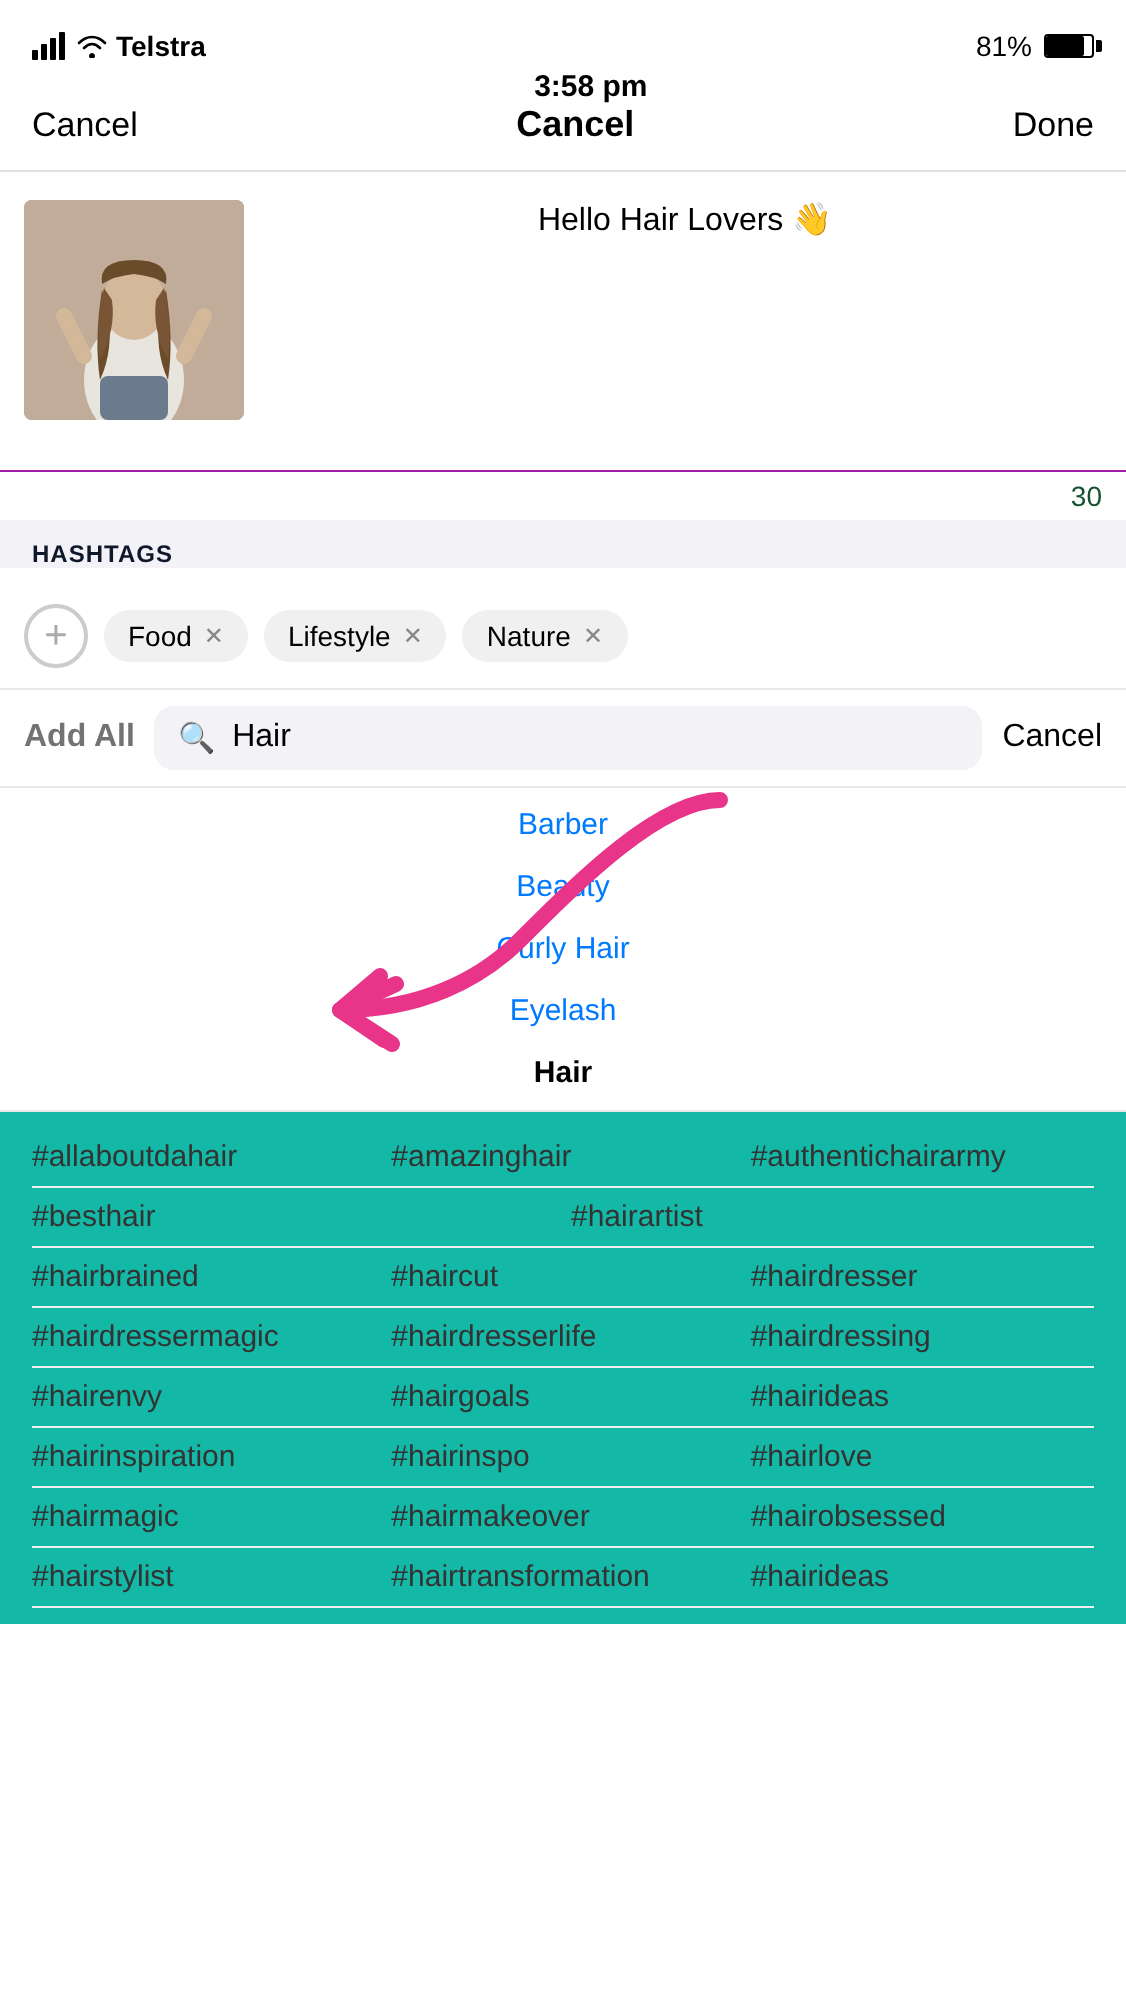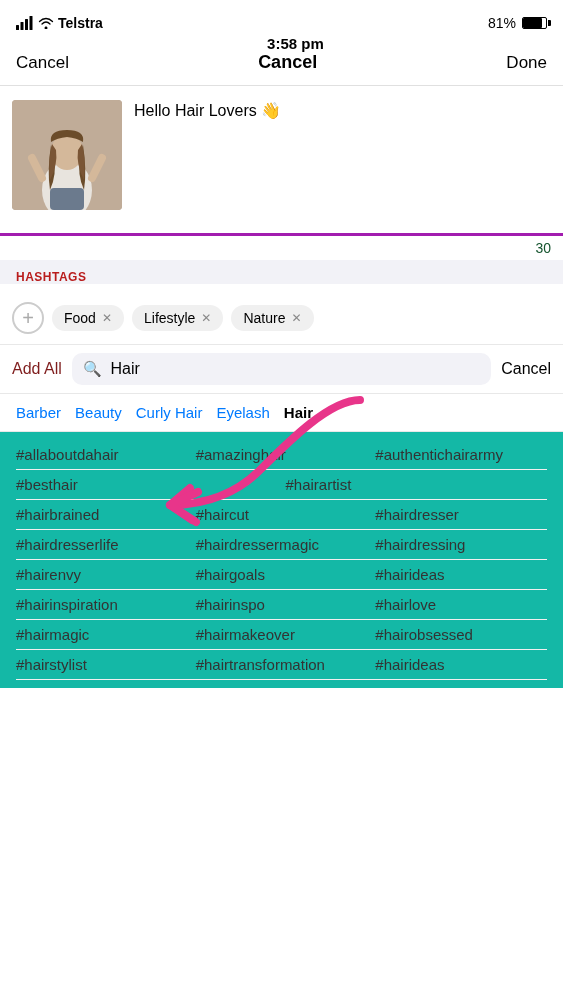--- a/index.html
+++ b/index.html
@@ -92,21 +92,22 @@
       font-weight: 400;
       cursor: pointer;
     }
 
     
     .caption-area {
       display: flex;
       padding: 14px 12px;
       background: #fff;
       min-height: 150px;
-      border-bottom: 3px solid #a21caf;
+      border-bottom: 1px solid #a21caf;
+      text-align: center;
     }
     .caption-image {
       width: 110px;
       height: 110px;
       border-radius: 4px;
       background: #c8b8a2;
       flex-shrink: 0;
       overflow: hidden;
       position: relative;
     }
@@ -134,21 +135,21 @@
     }
 
     
     .hashtags-section {
       background: #f2f2f7;
       padding: 10px 16px 0;
     }
     .hashtags-label {
       font-size: 12px;
       font-weight: 600;
-      color: #b91c1c;
+      color: #0f172a;
       letter-spacing: 0.5px;
       margin-bottom: 8px;
     }
 
     
     .tabs-row {
       display: flex;
       background: #f2f2f7;
       border-bottom: 1px solid #ddd;
     }
@@ -211,22 +212,22 @@
     .search-row {
       display: flex;
       align-items: center;
       padding: 8px 12px;
       background: #fff;
       gap: 10px;
       border-bottom: 1px solid #e8e8e8;
     }
     .add-all-btn {
       font-size: 16px;
-      color: #7f1d1d;
-      font-weight: 400;
+      color: #737373;
+      font-weight: 700;
       white-space: nowrap;
       cursor: pointer;
     }
     .search-input-wrapper {
       flex: 1;
       display: flex;
       align-items: center;
       background: #f2f2f7;
       border-radius: 10px;
       padding: 7px 12px;
@@ -253,20 +254,21 @@
 
     
     .group-labels-row {
       display: flex;
       align-items: center;
       padding: 10px 16px;
       gap: 14px;
       background: #fff;
       border-bottom: 1px solid #e8e8e8;
       overflow-x: auto;
+      flex-direction: column;
     }
     .group-label {
       font-size: 15px;
       color: #007aff;
       cursor: pointer;
       white-space: nowrap;
     }
     .group-label.active {
       font-size: 15px;
       color: #000;
@@ -417,22 +419,22 @@
       <span class="hashtag-tag">#hairartist</span>
     </div>
 
     <div class="hashtag-row">
       <span class="hashtag-tag">#hairbrained</span>
       <span class="hashtag-tag">#haircut</span>
       <span class="hashtag-tag">#hairdresser</span>
     </div>
 
     <div class="hashtag-row">
+      <span class="hashtag-tag">#hairdressermagic</span>
       <span class="hashtag-tag">#hairdresserlife</span>
-      <span class="hashtag-tag">#hairdressermagic</span>
       <span class="hashtag-tag">#hairdressing</span>
     </div>
 
     <div class="hashtag-row">
       <span class="hashtag-tag">#hairenvy</span>
       <span class="hashtag-tag">#hairgoals</span>
       <span class="hashtag-tag">#hairideas</span>
     </div>
 
     <div class="hashtag-row">

